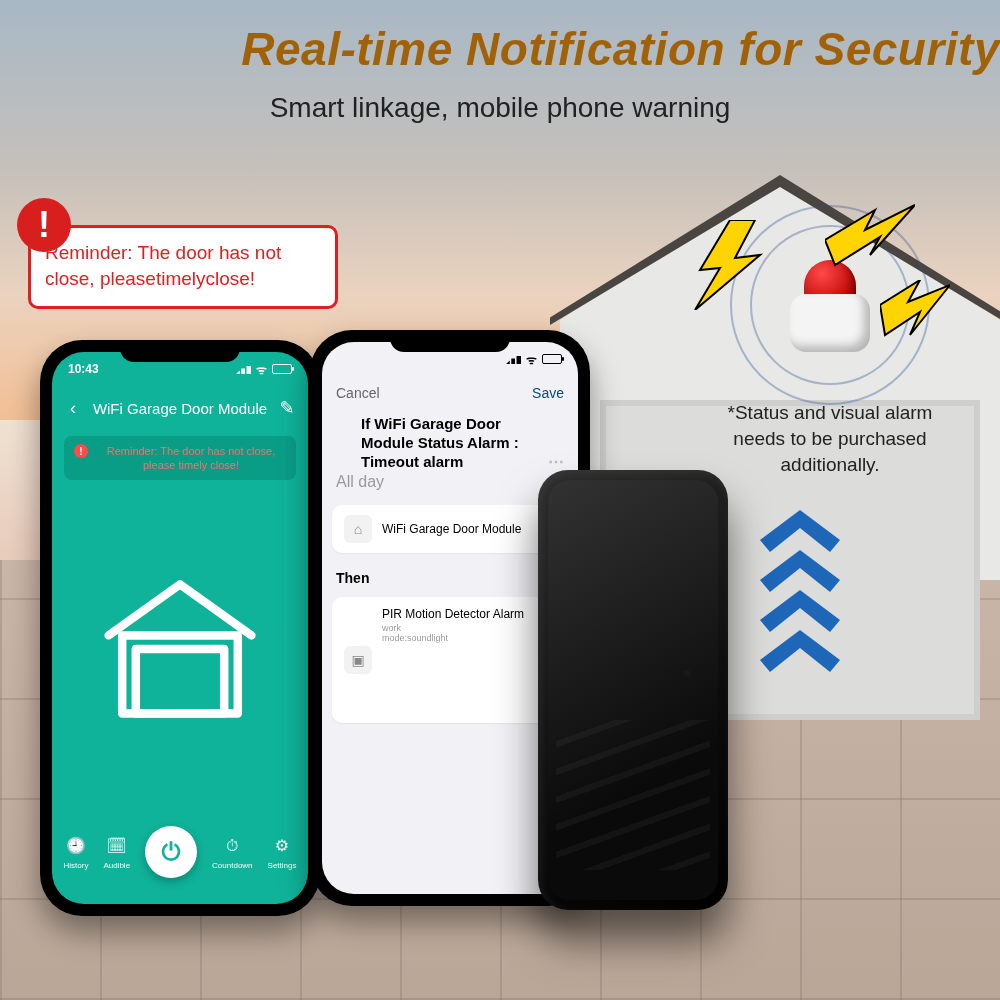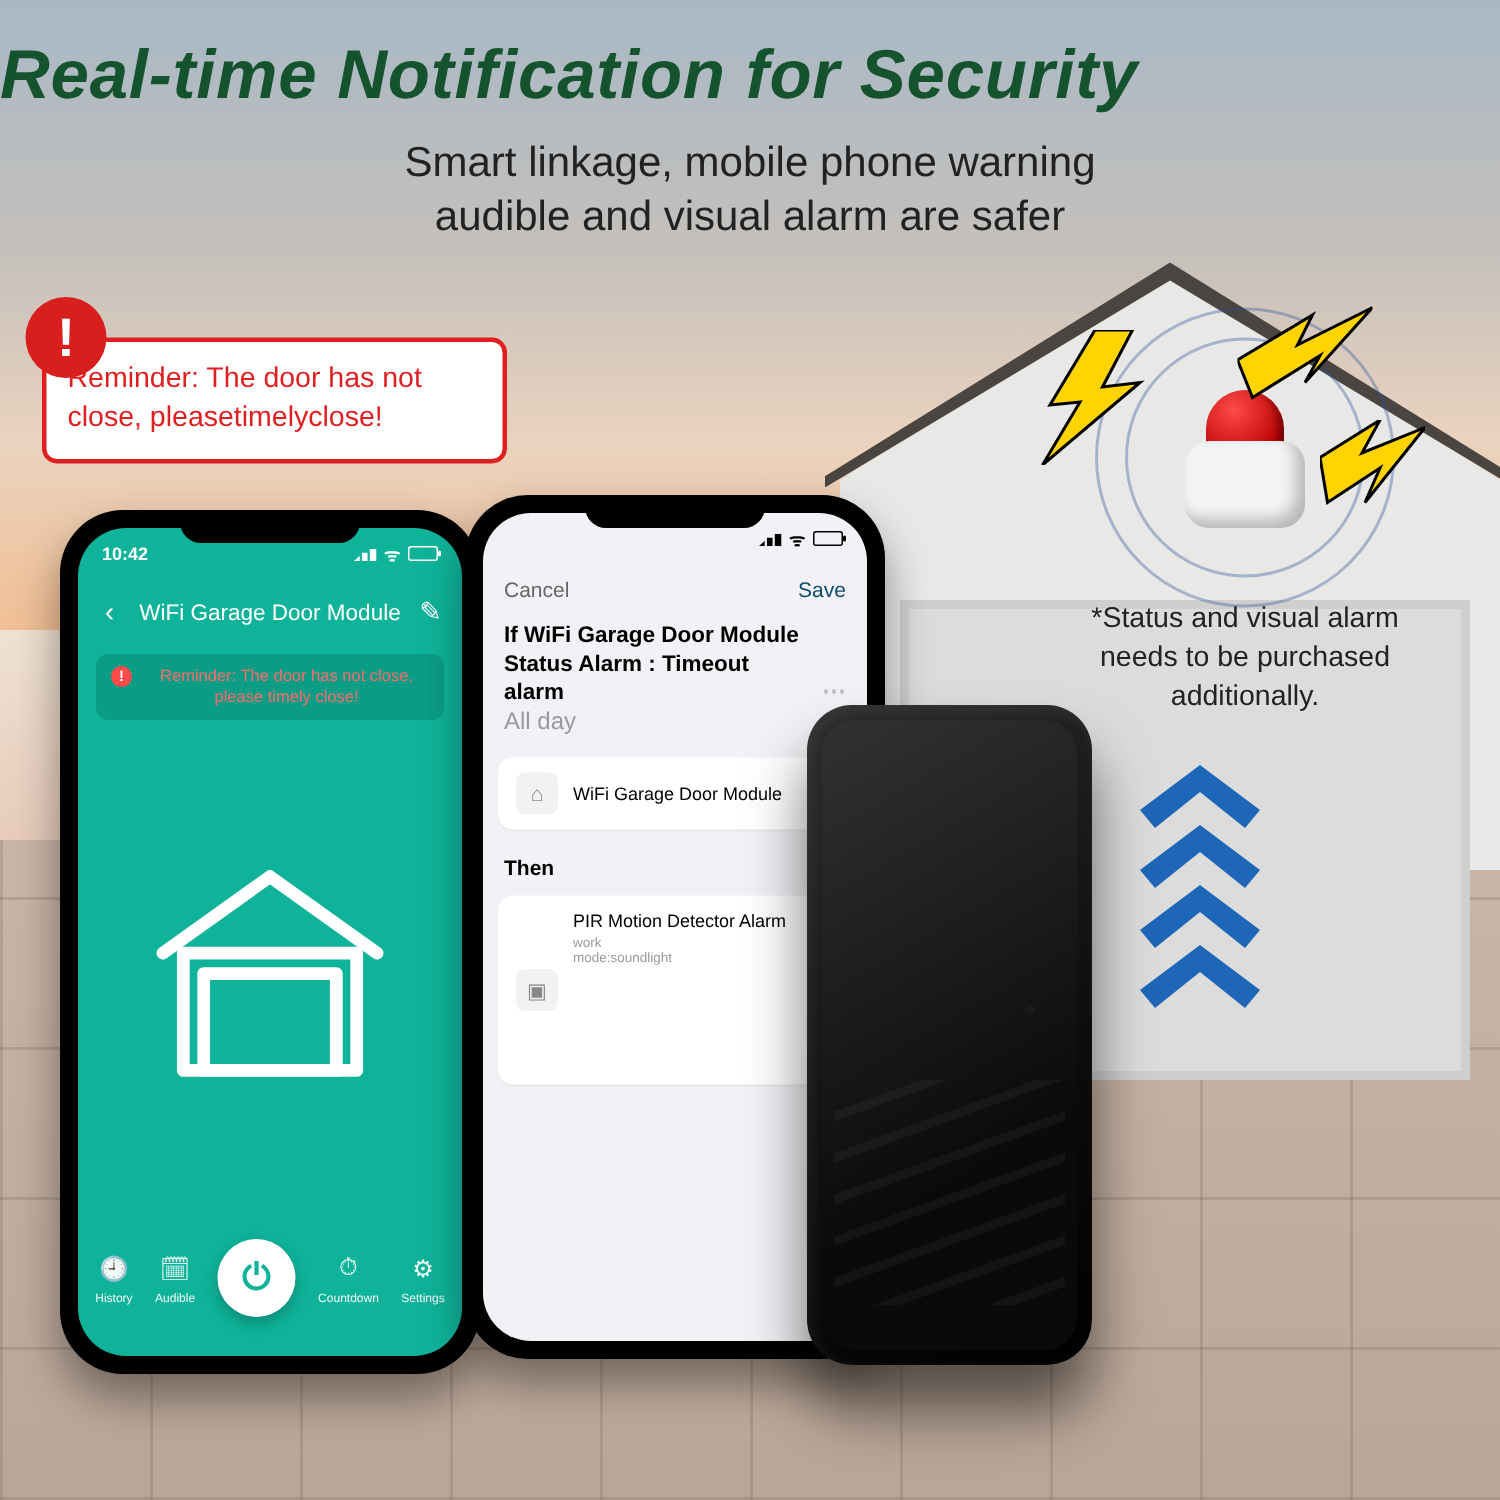--- a/index.html
+++ b/index.html
@@ -46,25 +46,25 @@
     position: absolute; bottom: 380px; width: 65px; height: 120px;
     background: radial-gradient(circle at 50% 40%, #4a6b3a 0%, #2d4820 70%);
     border-radius: 50% 50% 45% 45%;
   }
   .t1 { left: 100px; }
   .t2 { left: 400px; height: 90px; width: 55px; }
 
   
   .headline {
     position: absolute; top: 22px; left: 0; right: 0;
-    text-align: left;
+    text-align: right;
     font-size: 46px;
     font-weight: 900;
     font-style: italic;
-    color: #14532d;
+    color: #a16207;
     letter-spacing: .5px;
     z-index: 5;
   }
   .subhead {
     position: absolute; top: 90px; left: 0; right: 0;
     text-align: center;
     font-size: 28px;
     line-height: 36px;
     color: #222;
     z-index: 5;
@@ -199,21 +199,21 @@
   }
   .auto-app .statusbar { color:#000; }
   .auto-head {
     height: 34px; display:flex; align-items:center; justify-content:space-between;
     padding: 0 14px; font-size: 14px;
   }
   .auto-head .cancel { color:#666; }
   .auto-head .save { color:#0c4a6e; font-weight:500; }
   .auto-title {
     padding: 4px 14px 0 14px; font-size: 15px; font-weight: 700; line-height: 19px;
-    display: flex; align-items: flex-end; gap: 6px;
+    display: flex; align-items: flex-end; gap: 6px; margin-left: 25px;
   }
   .auto-title .more { color:#bbb; font-size:16px; margin-top:2px; }
   .auto-sub { padding: 2px 14px 8px 14px; font-size: 16px; color: #9a9a9e; }
   .section-h {
     display:flex; align-items:center; justify-content:space-between;
     padding: 8px 14px 2px 14px;
   }
   .section-h .lbl { font-size: 14px; font-weight: 700; }
   .section-h .sub { font-size: 10px; color:#9a9a9e; }
   .plus {
@@ -271,21 +271,20 @@
   <div class="bg-tree t1"></div>
   <div class="bg-tree t2"></div>
   <div class="bg-house"></div>
   <div class="bg-roof"></div>
   <div class="bg-garage"></div>
 </div>
 
 <div class="headline">Real-time Notification for Security</div>
 <div class="subhead">
   <span>Smart linkage, mobile phone warning</span><br>
-  <span>audible and visual alarm are safer</span>
 </div>
 
 <div class="callout">
   <div class="callout-excl">!</div>
   <div class="callout-text">Reminder: The door has not close, pleasetimelyclose!</div>
 </div>
 
 <div class="siren-wrap">
   <div class="siren">
     <div class="ring"></div>
@@ -321,21 +320,21 @@
       <polygon points="20,40 60,10 100,40 90,52 60,28 30,52"></polygon>
     </g>
   </svg>
 </div>
 
 <div class="phone p1">
   <div class="notch"></div>
   <div class="screen">
     <div class="teal-app">
       <div class="statusbar">
-        <span>10:42</span>
+        <span>10:43</span>
         <span class="right">
           <span class="sb-sig"></span>
           <span>󠀠ᯤ</span>
           <span class="sb-batt"></span>
         </span>
       </div>
       <div class="app-header">
         <span class="hbtn left">‹</span>
         <span>WiFi Garage Door Module</span>
         <span class="hbtn right">✎</span>

